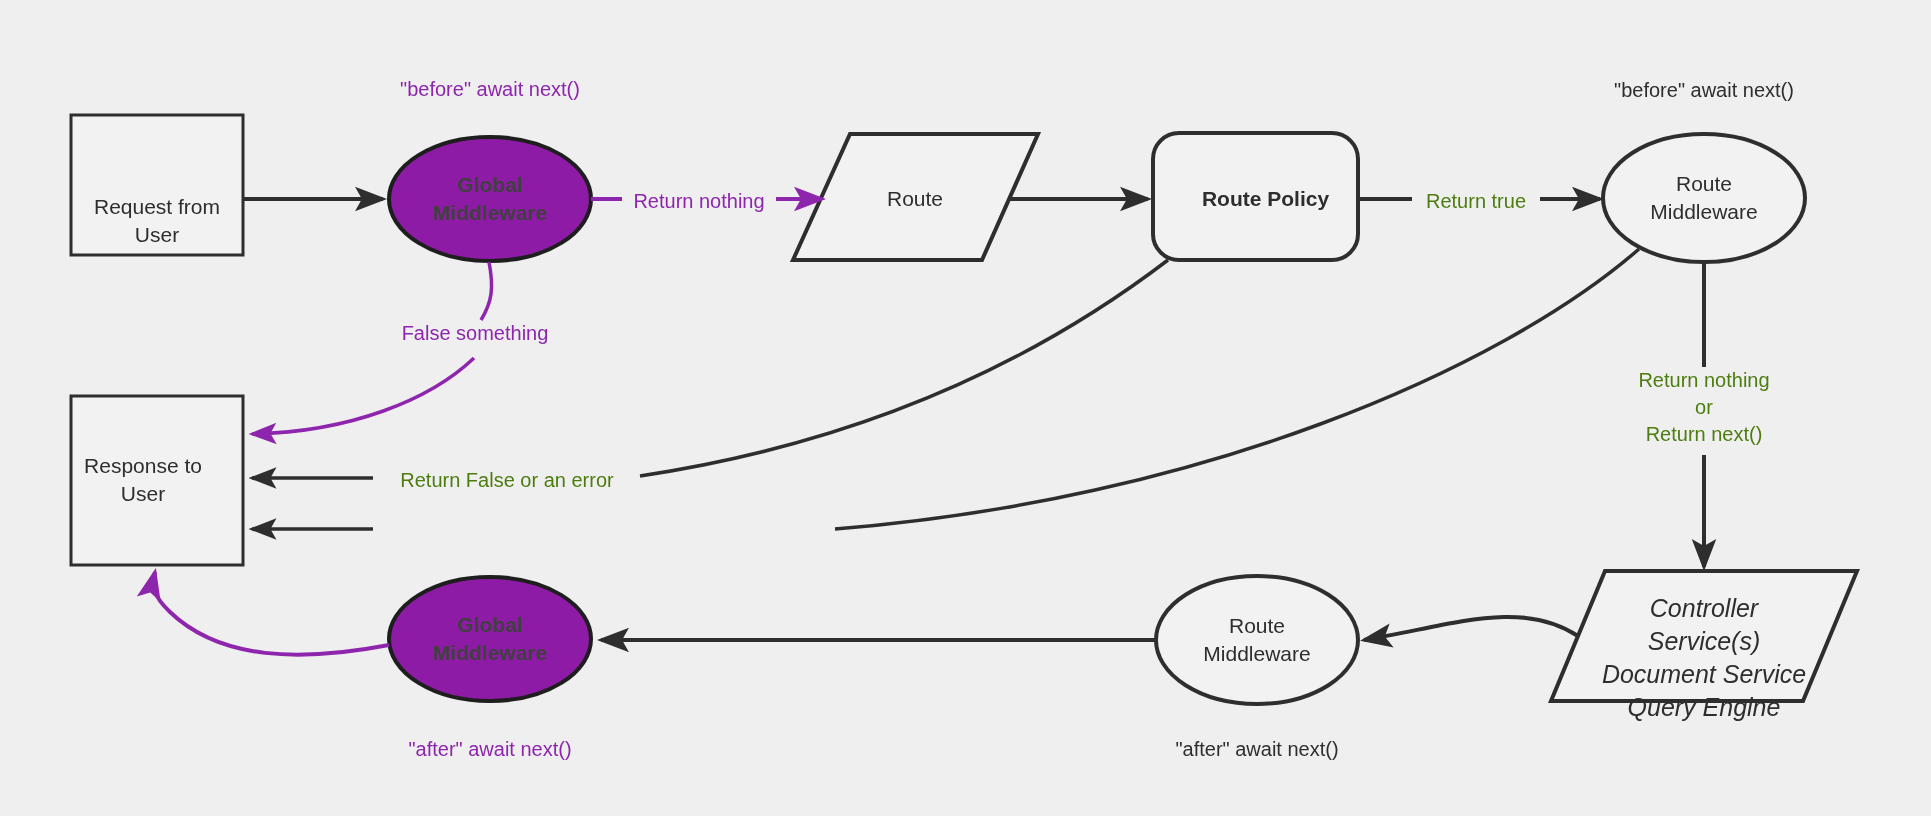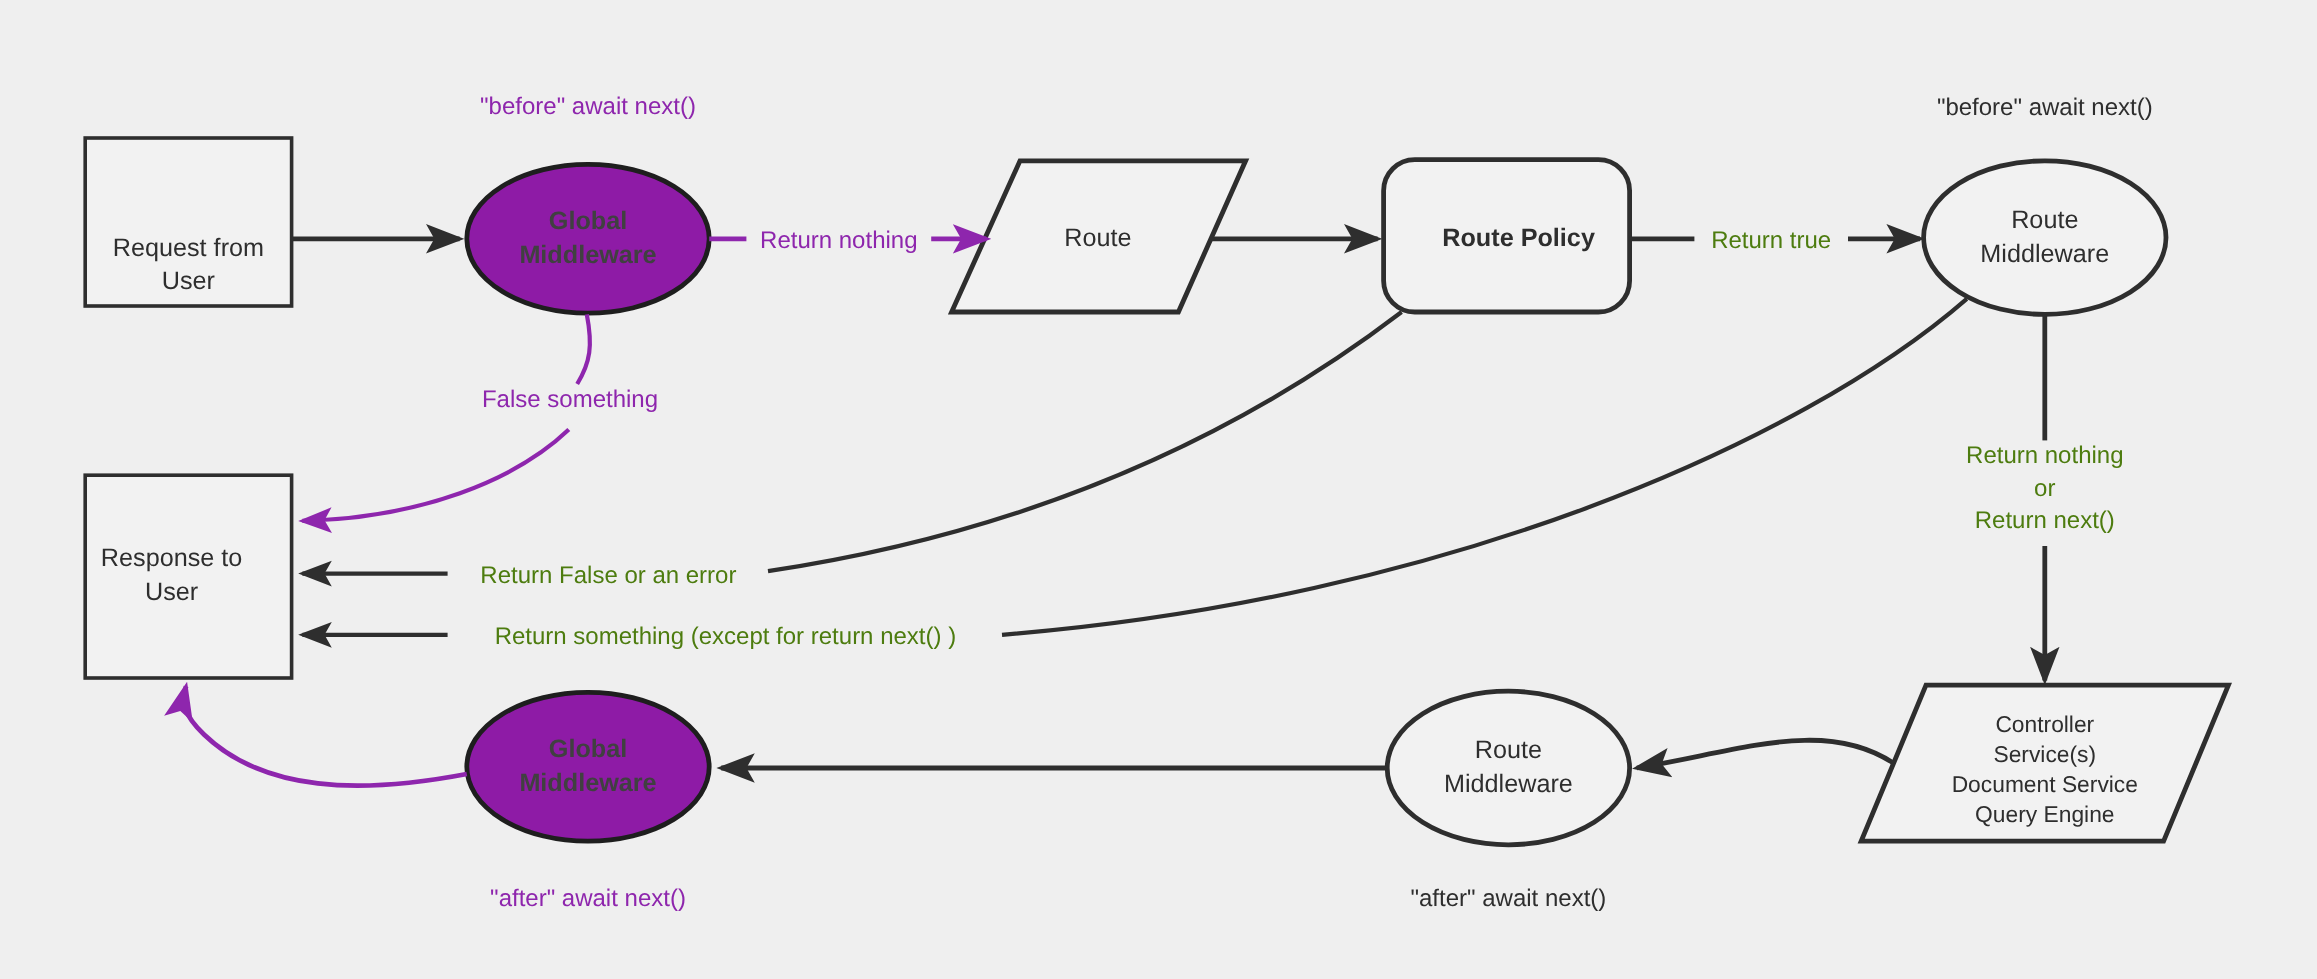--- a/index.html
+++ b/index.html
@@ -126,21 +126,21 @@
   <div class="node-label purple-node" style="left:389px; top:171px; width:202px;">Global
 Middleware</div>
 
   <div class="node-label" style="left:810px; top:185px; width:210px;">Route</div>
 
   <div class="node-label" style="left:1163px; top:185px; width:205px;font-weight:bold;">Route Policy</div>
 
   <div class="node-label" style="left:1603px; top:170px; width:202px;">Route
 Middleware</div>
 
-  <div class="node-label" style="left:1578px; top:592px; width:252px; font-size:19px;">Controller
+  <div class="node-label" style="left:1578px; top:592px; width:252px; font-size:25px;font-style:italic;">Controller
 Service(s)
 Document Service
 Query Engine</div>
 
   <div class="node-label" style="left:1156px; top:612px; width:202px;">Route
 Middleware</div>
 
   <div class="node-label purple-node" style="left:389px; top:611px; width:202px;">Global
 Middleware</div>
 
@@ -160,15 +160,14 @@
   <div class="edge-label accent" style="left:380px; top:320px; width:190px;">False something</div>
 
   <div class="edge-label" style="left:1412px; top:188px; width:128px;">Return true</div>
 
   <div class="edge-label" style="left:1604px; top:367px; width:200px;">Return nothing
 or
 Return next()</div>
 
   <div class="edge-label" style="left:373px; top:467px; width:268px;">Return False or an error</div>
 
-  <div class="edge-label" style="left:373px; top:518px; width:463px;">Return something (except for return next() )</div>
 
 </div>
 
 </body></html>

